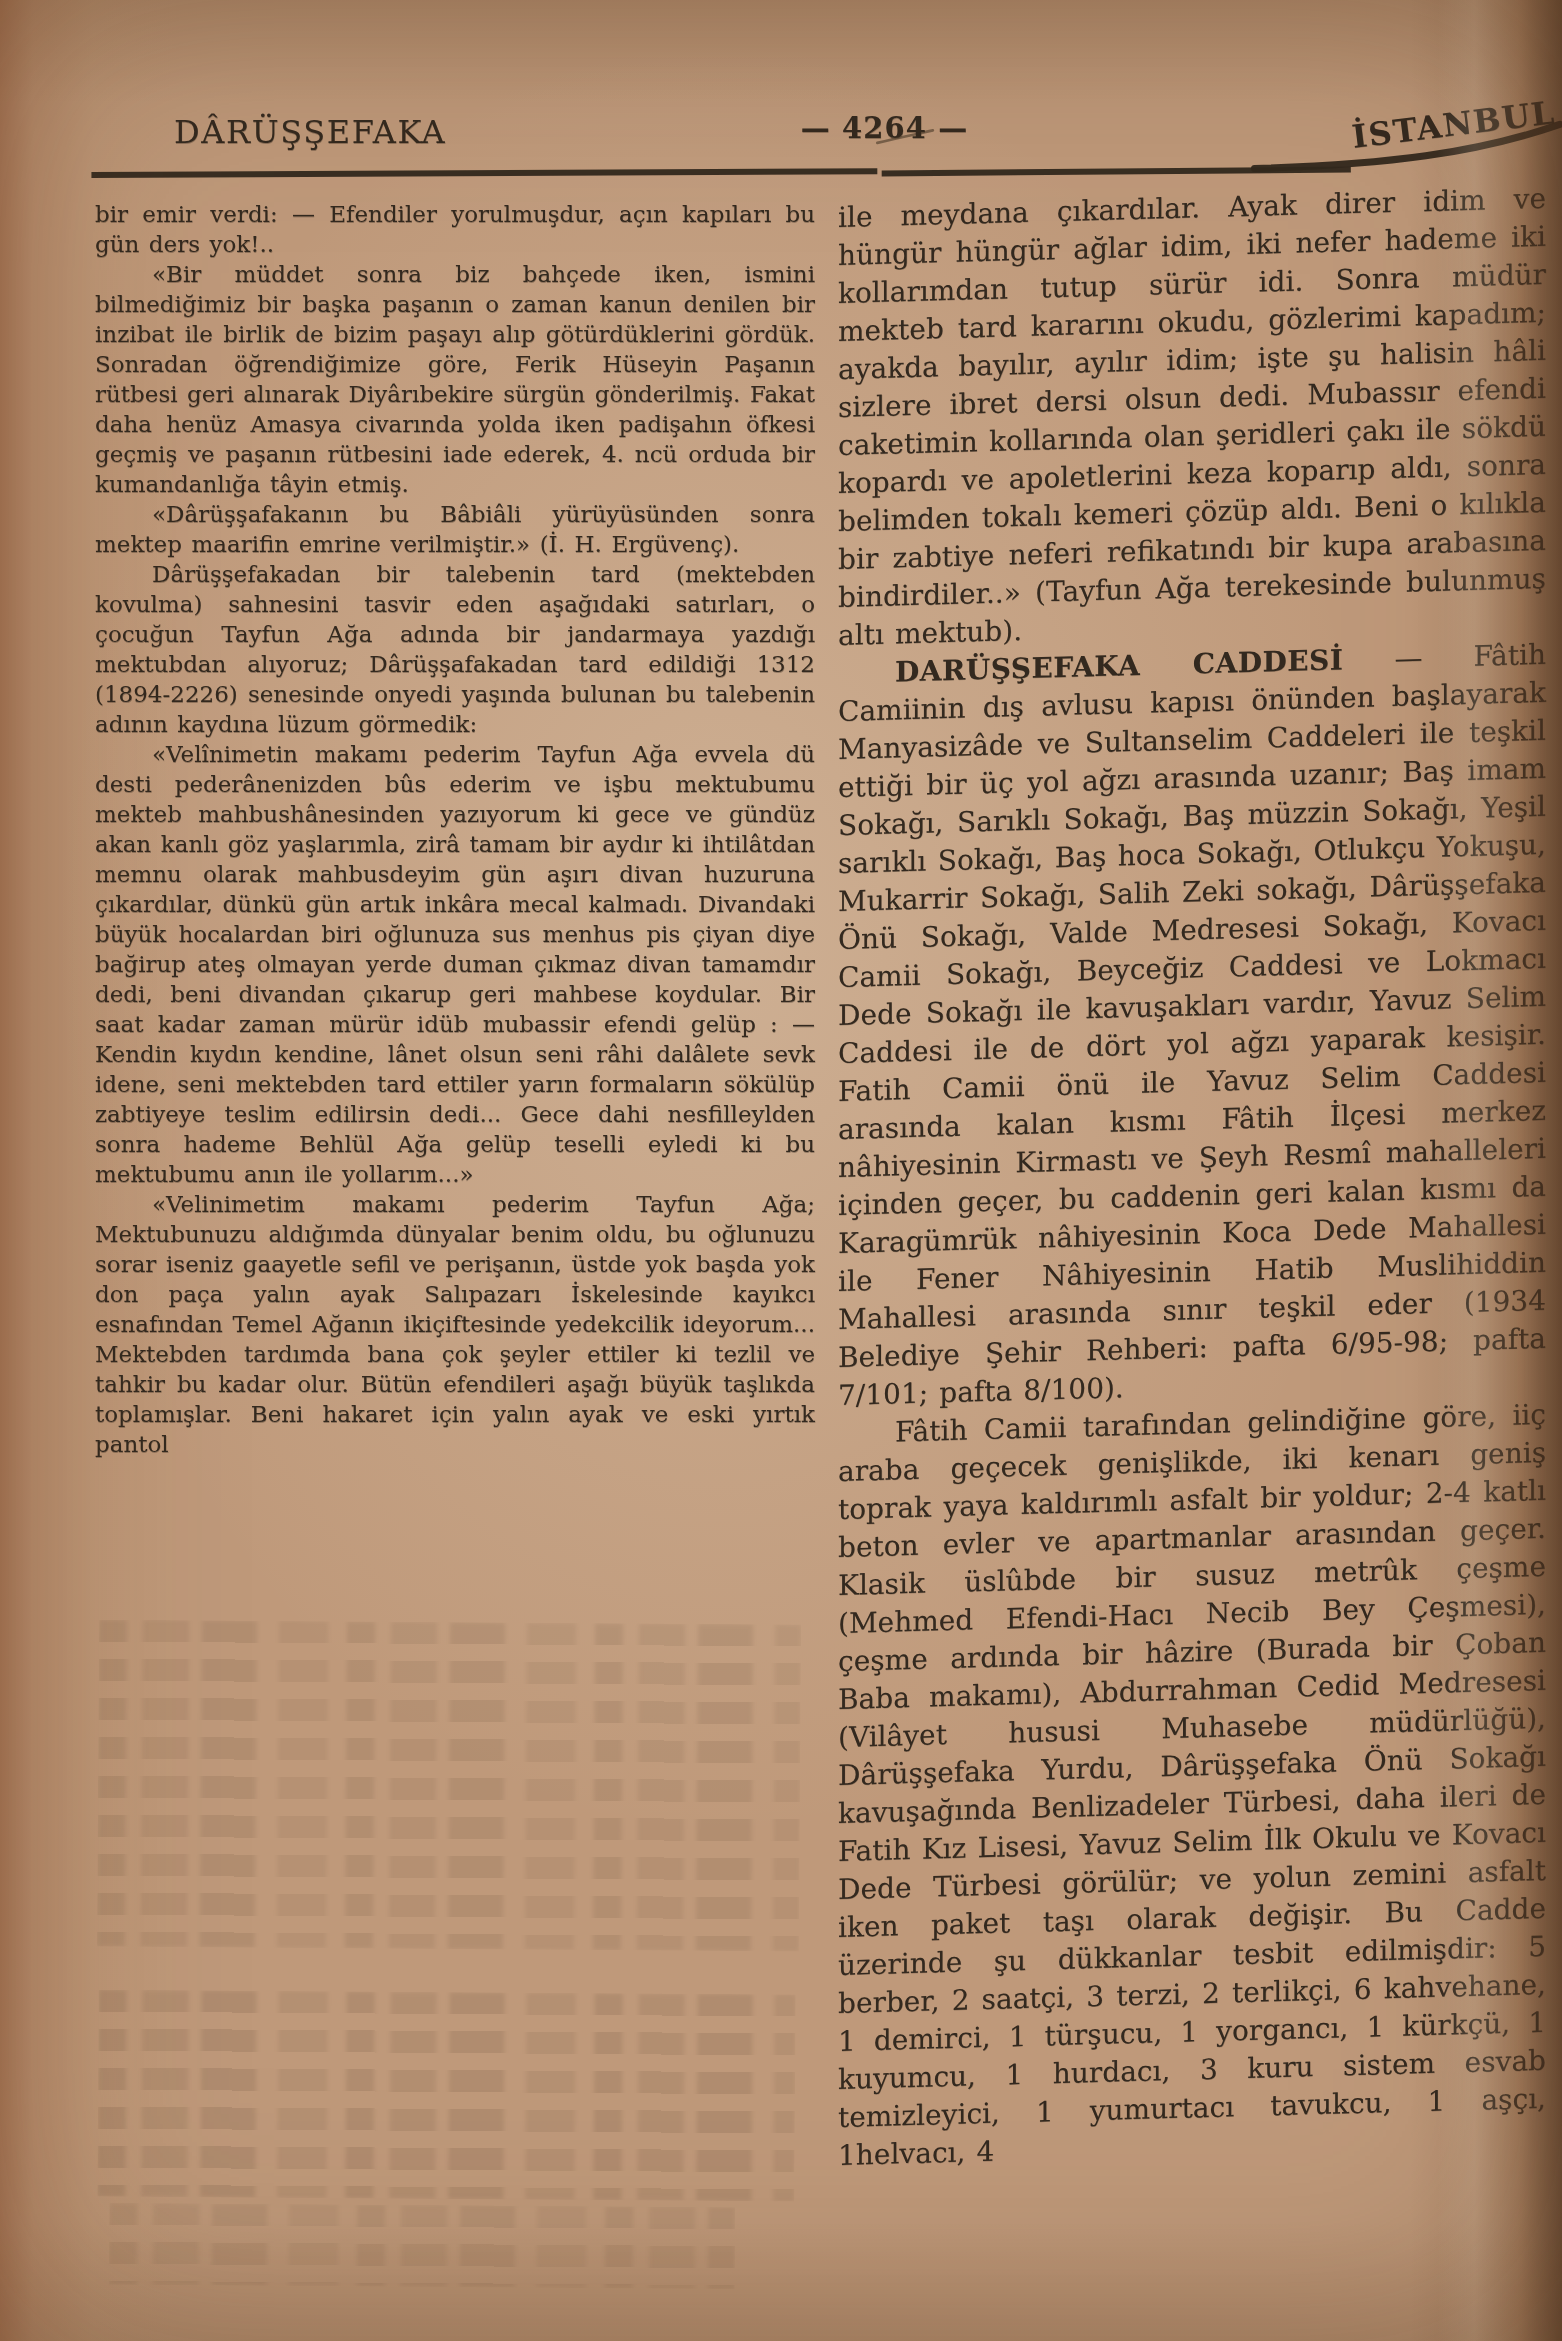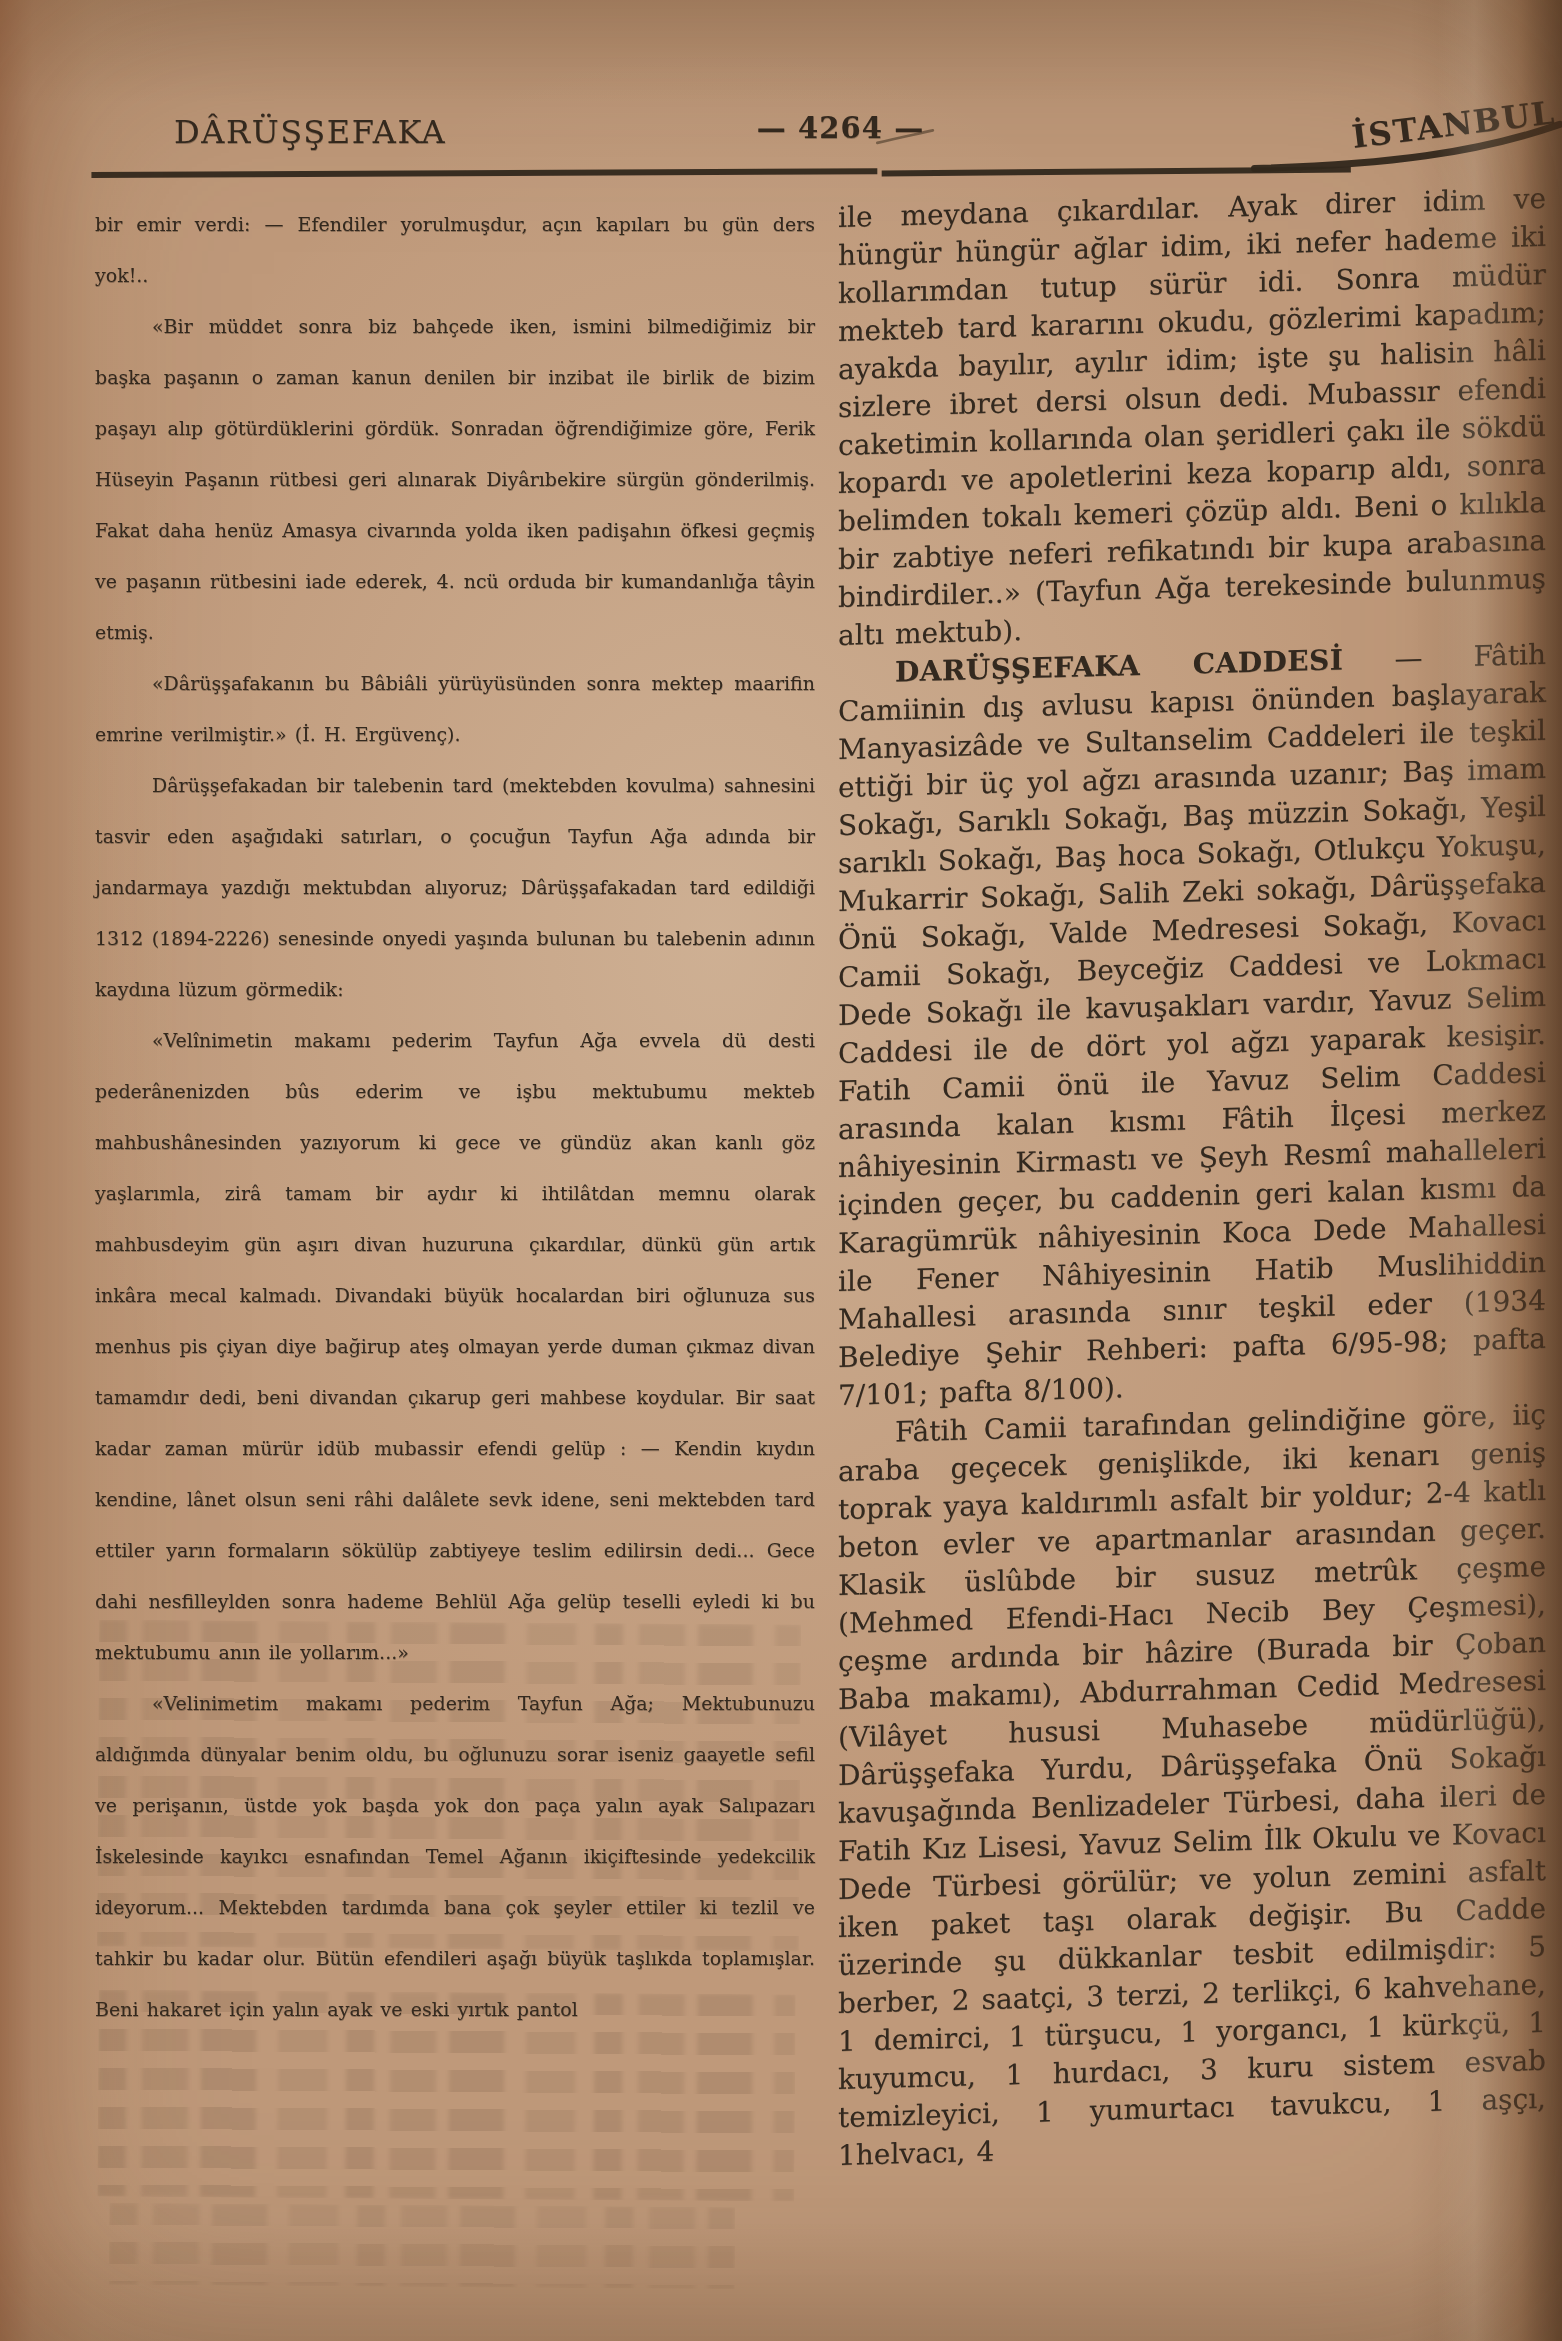--- a/index.html
+++ b/index.html
@@ -17,27 +17,27 @@
       linear-gradient(180deg, rgba(125,85,52,0.22) 0px, rgba(0,0,0,0) 103px),
       linear-gradient(0deg, rgba(125,85,52,0.18) 0px, rgba(0,0,0,0) 120px);
   }
   .vignette{position:absolute;inset:0;box-shadow:inset 0 0 229px rgba(75,45,22,0.35);pointer-events:none;}
   .curl-shade{
     position:absolute;top:0;right:0;width:125px;height:100%;pointer-events:none;
     background:linear-gradient(90deg, rgba(0,0,0,0) 0%, rgba(255,238,214,0.15) 30%, rgba(130,88,54,0.22) 68%, rgba(72,46,27,0.48) 100%);
   }
   .ink{color:#33291f;text-shadow:0.3px 0.5px 0.4px rgba(52,40,28,0.35);}
   .masthead-left{position:absolute;left:174px;top:113px;font-size:32px;font-weight:normal;letter-spacing:1.6px;}
-  .masthead-num{position:absolute;left:726px;top:111px;width:229px;text-align:center;font-size:29px;font-weight:bold;letter-spacing:1.1px;}
+  .masthead-num{position:absolute;left:770px;top:111px;width:229px;text-align:center;font-size:29px;font-weight:bold;letter-spacing:1.1px;}
   .masthead-right{position:absolute;right:4.4px;top:93px;font-size:32px;font-weight:bold;letter-spacing:1.6px;transform:rotate(-7deg);transform-origin:right bottom;}
   .rule-svg{position:absolute;left:0;top:0;pointer-events:none;}
   .col{position:absolute;text-align:justify;}
   .col p{margin:0;text-indent:57px;}
   .col p.flush{text-indent:0;}
-  .col-left{left:95px;top:199px;width:720px;font-size:19px;line-height:51px;word-spacing:2.2px;}
+  .col-left{left:95px;top:199px;width:720px;font-size:23px;line-height:30px;word-spacing:2.2px;}
   .col-right{left:838px;top:199px;width:708px;font-size:28px;line-height:38px;word-spacing:2.2px;
     transform:skewY(-1.55deg);transform-origin:0 0;}
   .entry-title{font-weight:bold;letter-spacing:0.5px;}
   .ghost{
     position:absolute;pointer-events:none;filter:blur(2.2px);opacity:0.22;
     background:repeating-linear-gradient(90deg,
       rgba(86,64,44,0.55) 0 28px, rgba(86,64,44,0) 28px 44px,
       rgba(86,64,44,0.45) 44px 90px, rgba(86,64,44,0) 90px 103px,
       rgba(86,64,44,0.55) 103px 158px, rgba(86,64,44,0) 158px 180px,
       rgba(86,64,44,0.40) 180px 229px, rgba(86,64,44,0) 229px 248px);

